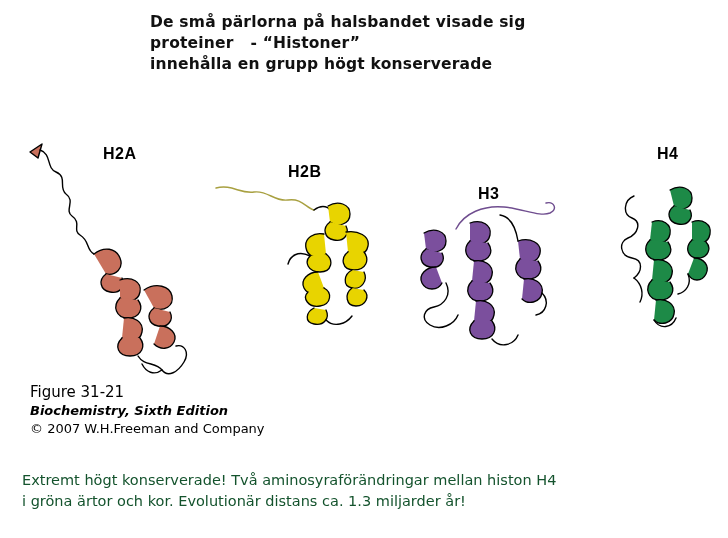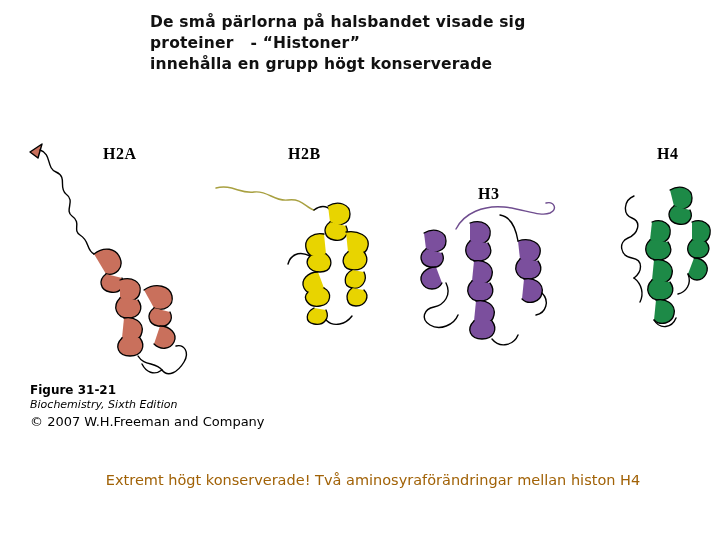--- a/index.html
+++ b/index.html
@@ -31,59 +31,58 @@
     color: #111111;
     line-height: 1.35;
     letter-spacing: 0.2px;
   }
   .title-line {
     display: block;
     white-space: pre;
   }
   .protein-label {
     position: absolute;
-    font-family: Liberation Serif, serif;
+    font-family: Liberation Sans, sans-serif;
     font-size: 16px;
     font-weight: bold;
     color: #000000;
     letter-spacing: 0.5px;
   }
   .fig-caption {
     position: absolute;
     left: 30px;
     top: 382px;
     font-family: "DejaVu Sans", sans-serif;
     color: #000000;
     line-height: 1.35;
   }
   .fig-caption .l1 {
     display: block;
-    font-size: 12px;
+    font-size: 15px;
+    font-weight: normal;
+  }
+  .fig-caption .l2 {
+    display: block;
+    font-size: 13px;
     font-weight: bold;
-  }
-  .fig-caption .l2 {
-    display: block;
-    font-size: 11px;
-    font-weight: normal;
     font-style: italic;
   }
   .fig-caption .l3 {
     display: block;
     font-size: 13px;
   }
   .bottom-text {
     position: absolute;
-    left: 38px;
+    left: 22px;
     top: 470px;
     width: 670px;
     font-family: "DejaVu Sans", sans-serif;
     font-size: 14.5px;
-    color: #a16207;
+    color: #14532d;
     line-height: 1.45;
-    text-align: center;
   }
   .bottom-text .bl {
     display: block;
     white-space: pre;
   }
   .structure {
     position: absolute;
   }
   svg { display: block; overflow: visible; }
 </style>
@@ -92,21 +91,21 @@
 
 <div id="slide">
 
   <div class="title-block">
     <span class="title-line">De små pärlorna på halsbandet visade sig</span>
     <span class="title-line">proteiner   - “Histoner”</span>
     <span class="title-line">innehålla en grupp högt konserverade</span>
   </div>
 
   <div class="protein-label" style="left:103px; top:145px;">H2A</div>
-  <div class="protein-label" style="left:288px; top:145px;">H2B</div>
+  <div class="protein-label" style="left:288px; top:163px;">H2B</div>
   <div class="protein-label" style="left:478px; top:145px;margin-top:40px;">H3</div>
   <div class="protein-label" style="left:657px; top:145px;">H4</div>
 
   <div class="structure" style="left:20px; top:130px;">
     <svg width="190" height="250" viewBox="0 0 190 250">
       <g fill="none" stroke="#000000" stroke-width="1.4" stroke-linecap="round" stroke-linejoin="round">
 
         <path d="M10 22 L22 14 L18 28 L10 22 Z" fill="#c9705c"></path>
         <path d="M20 20 C32 24, 26 38, 36 42 C48 47, 38 58, 46 64 C56 71, 44 80, 52 86
                  C62 93, 52 100, 60 105 C70 111, 66 120, 74 124"></path>
@@ -238,15 +237,16 @@
   </div>
 
   <div class="fig-caption">
     <span class="l1">Figure 31-21</span>
     <span class="l2">Biochemistry, Sixth Edition</span>
     <span class="l3">© 2007 W.H.Freeman and Company</span>
   </div>
 
   <div class="bottom-text">
     <span class="bl">Extremt högt konserverade! Två aminosyraförändringar mellan histon H4</span>
+    <span class="bl">i gröna ärtor och kor. Evolutionär distans ca. 1.3 miljarder år!</span>
   </div>
 
 </div>
 
 </body></html>

